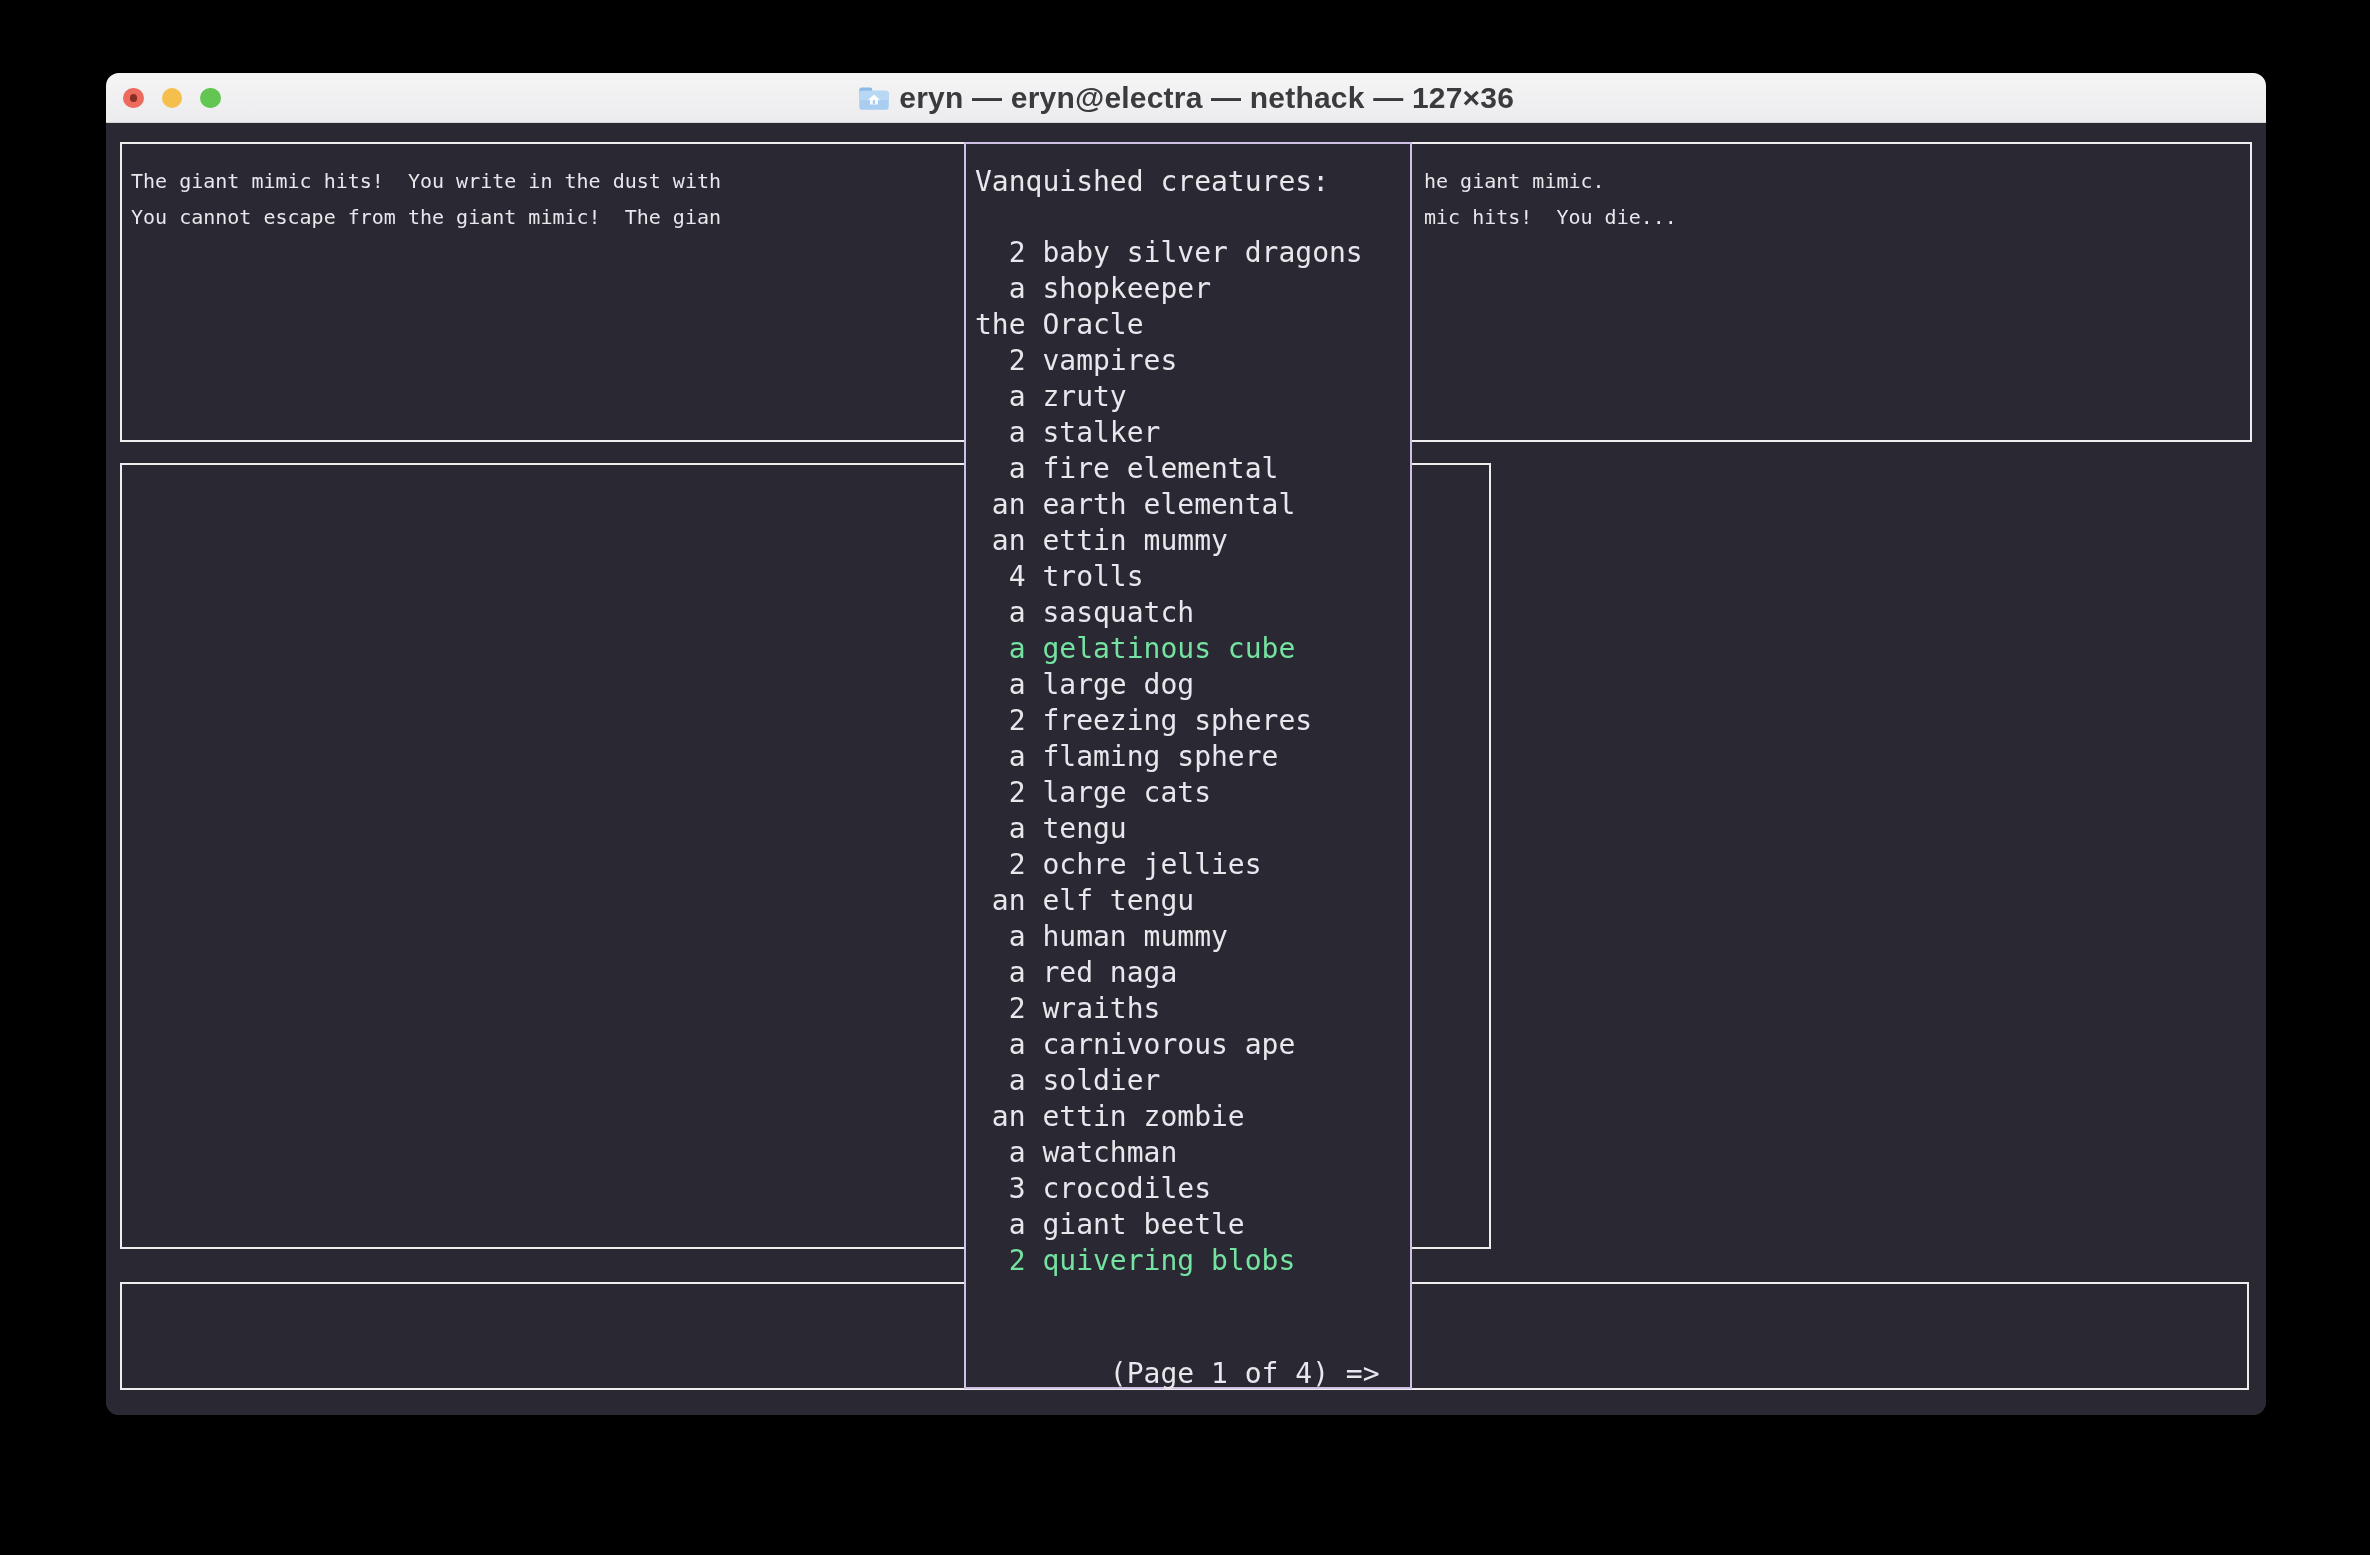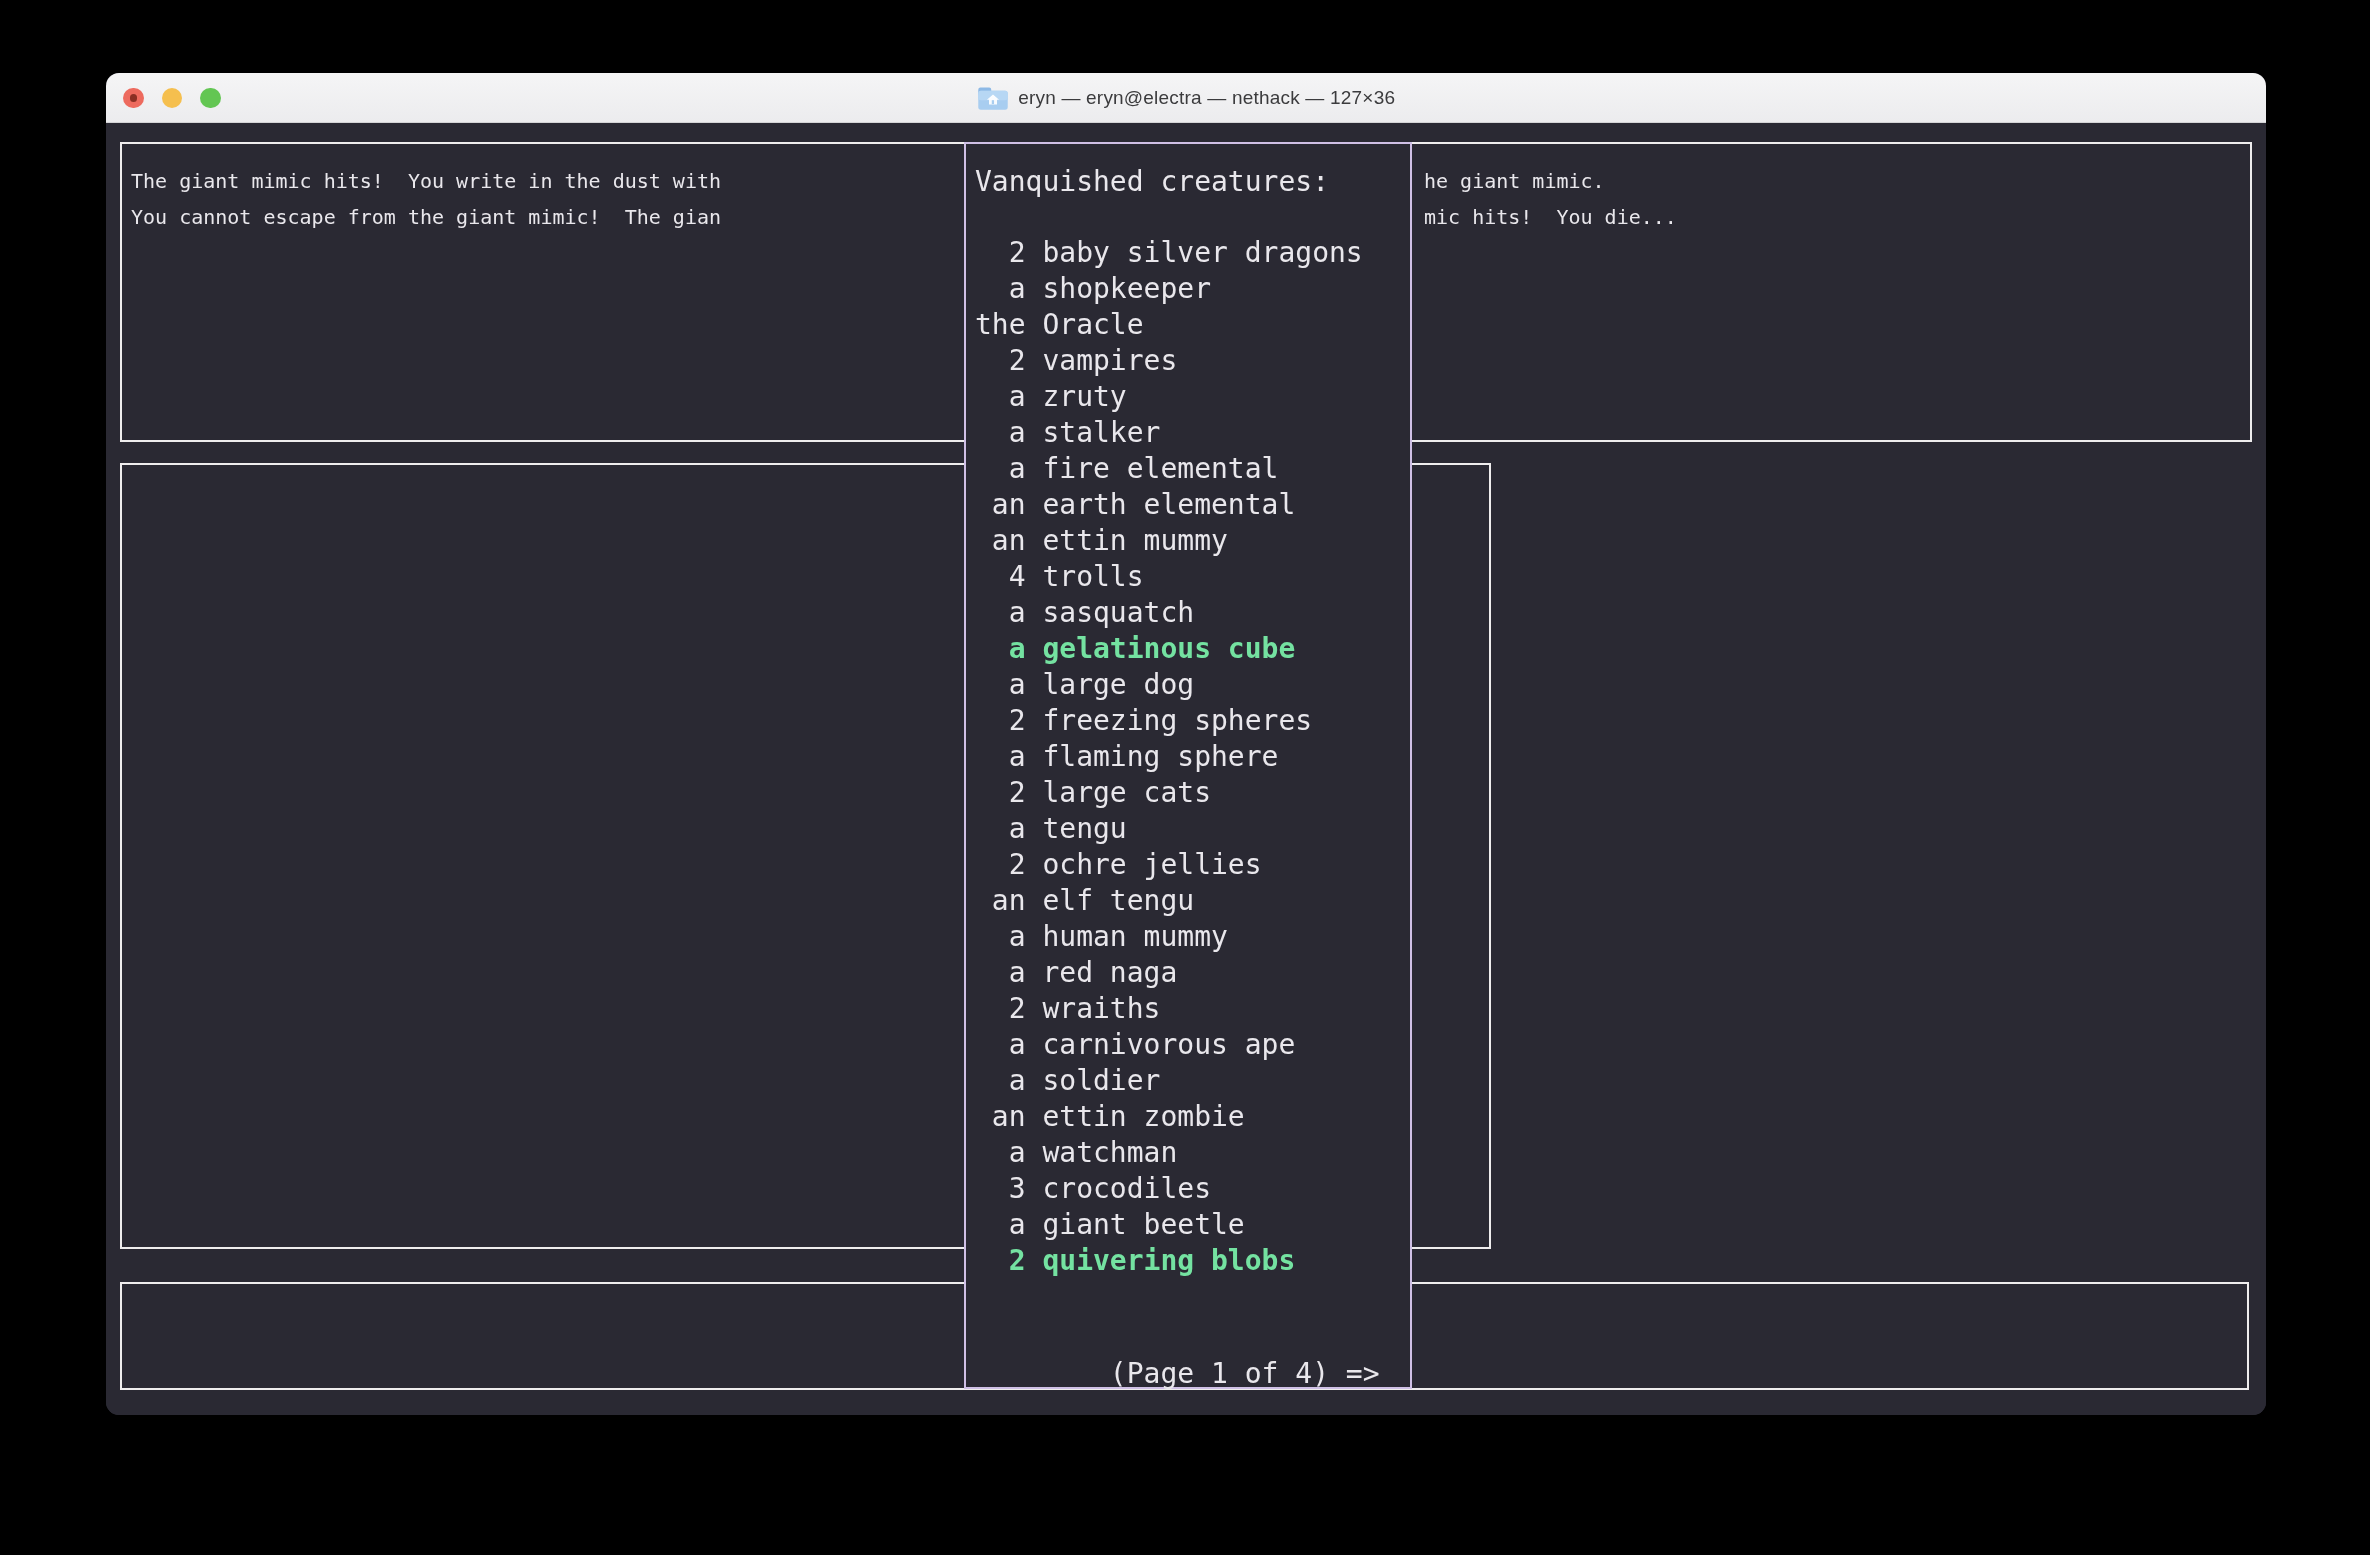--- a/index.html
+++ b/index.html
@@ -35,21 +35,21 @@
     display:flex;align-items:center;justify-content:center;
   }
   .traffic{position:absolute;left:0;top:0;height:50px;display:flex;align-items:center;gap:18px;padding-left:17px;}
   .light{width:20.6px;height:20.6px;border-radius:50%;position:relative;}
   .light.red{background:var(--light-red);}
   .light.red::after{content:"";position:absolute;left:6.6px;top:6.6px;width:7.5px;height:7.5px;border-radius:50%;background:var(--light-red-dot);}
   .light.yellow{background:var(--light-yellow);}
   .light.green{background:var(--light-green);}
   .title-wrap{display:flex;align-items:center;gap:9.4px;}
   .title-icon{width:32px;height:26px;display:block;}
-  .title-text{font-size:19px;font-weight:normal;color:var(--title-text);letter-spacing:0.2px;}
+  .title-text{font-size:30px;font-weight:bold;color:var(--title-text);letter-spacing:0.2px;}
 
   .term{
     position:absolute;left:0;top:51px;width:100%;height:1291px;
     background:var(--term-bg);
     font-family:"DejaVu Sans Mono","Liberation Mono",monospace;
     font-size:28px;color:var(--term-text);
   }
 
   
   .gamebox{position:absolute;border:2.8px solid var(--box-border);background:transparent;}
@@ -70,21 +70,21 @@
   .popup-title{
     position:absolute;left:975px;top:163px;height:37px;line-height:37px;white-space:pre;
     font-family:"DejaVu Sans Mono","Liberation Mono",monospace;font-size:28px;color:var(--term-text);
   }
   .popup-list{position:absolute;left:975px;top:235px;width:431px;}
   .popup-row{
     height:36px;line-height:36px;white-space:pre;
     font-family:"DejaVu Sans Mono","Liberation Mono",monospace;
     font-size:28px;color:var(--term-text);
   }
-  .popup-row.hl{color:var(--hl-green);font-weight:bold;}
+  .popup-row.hl{color:var(--hl-green);font-weight:normal;}
   .popup-footer{
     position:absolute;left:975px;top:1355px;height:37px;line-height:37px;white-space:pre;
     font-family:"DejaVu Sans Mono","Liberation Mono",monospace;font-size:28px;color:var(--term-text);
   }
 </style>
 </head>
 <body>
 
 <div class="screen">
 

